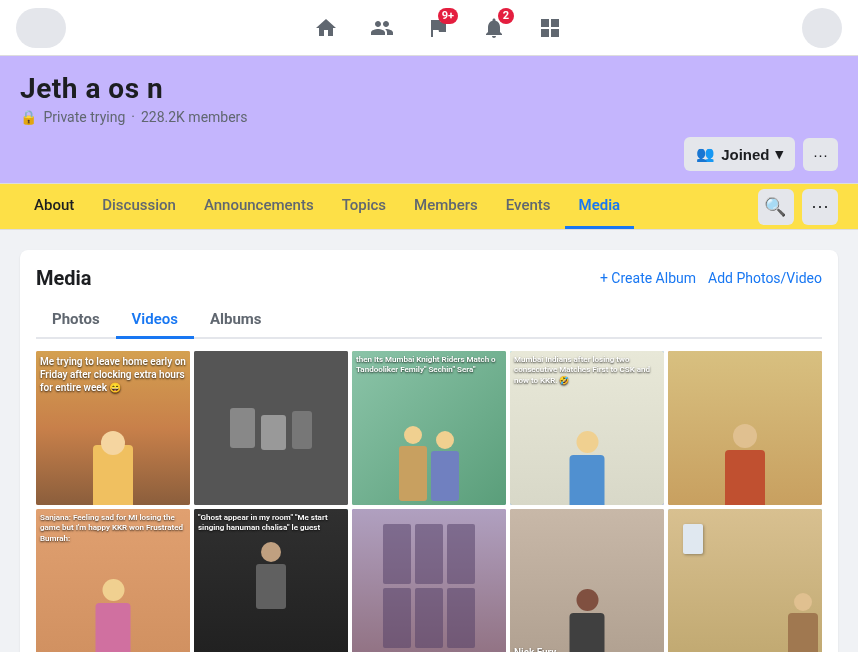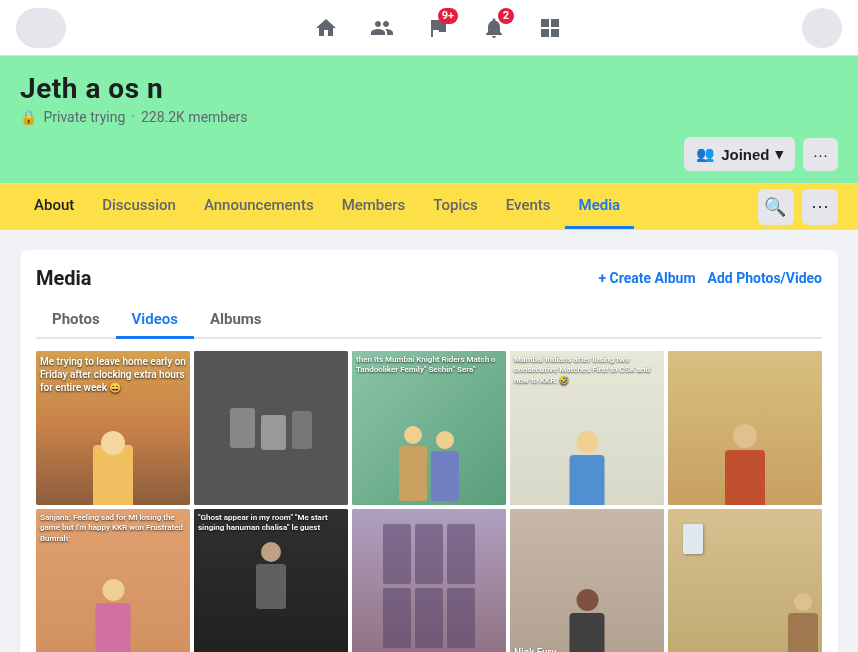--- a/index.html
+++ b/index.html
@@ -57,21 +57,21 @@
     .nav-avatar {
       width: 40px;
       height: 40px;
       background: #e4e6eb;
       border-radius: 50%;
       margin-left: 8px;
     }
 
     
     .group-header {
-      background: #86efac;
+      background: #c4b5fd;
       padding: 16px 20px 0 20px;
       border-bottom: 1px solid #ddd;
     }
     .group-title {
       font-size: 28px;
       font-weight: 700;
       letter-spacing: 0.5px;
       margin-bottom: 4px;
     }
     .group-meta {
@@ -193,21 +193,21 @@
       font-size: 20px;
       font-weight: 700;
     }
     .media-header-actions {
       display: flex;
       gap: 12px;
     }
     .link-btn {
       color: #1877f2;
       font-size: 14px;
-      font-weight: 700;
+      font-weight: 400;
       cursor: pointer;
       text-decoration: none;
       display: flex;
       align-items: center;
       gap: 4px;
     }
 
     
     .media-tabs {
       display: flex;
@@ -350,22 +350,22 @@
       <span>···</span>
     </button>
   </div>
 </div>
 
 <div class="group-nav">
   <div class="nav-tabs">
     <div class="nav-tab nav-tab-about">About</div>
     <div class="nav-tab">Discussion</div>
     <div class="nav-tab">Announcements</div>
+    <div class="nav-tab">Topics</div>
     <div class="nav-tab">Members</div>
-    <div class="nav-tab">Topics</div>
     <div class="nav-tab">Events</div>
     <div class="nav-tab active">Media</div>
   </div>
   <div class="nav-actions-right">
     <button class="icon-btn">
       <span>🔍</span>
     </button>
     <button class="icon-btn">
       <span>···</span>
     </button>

